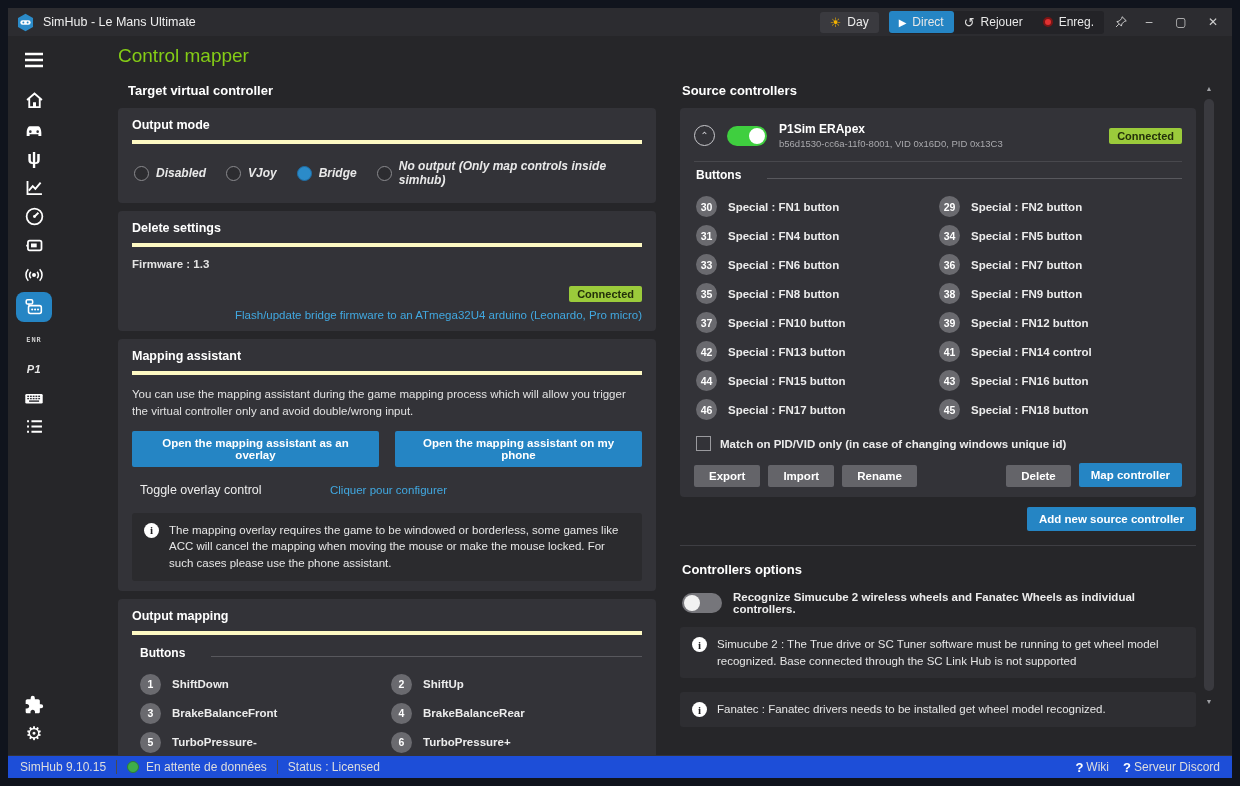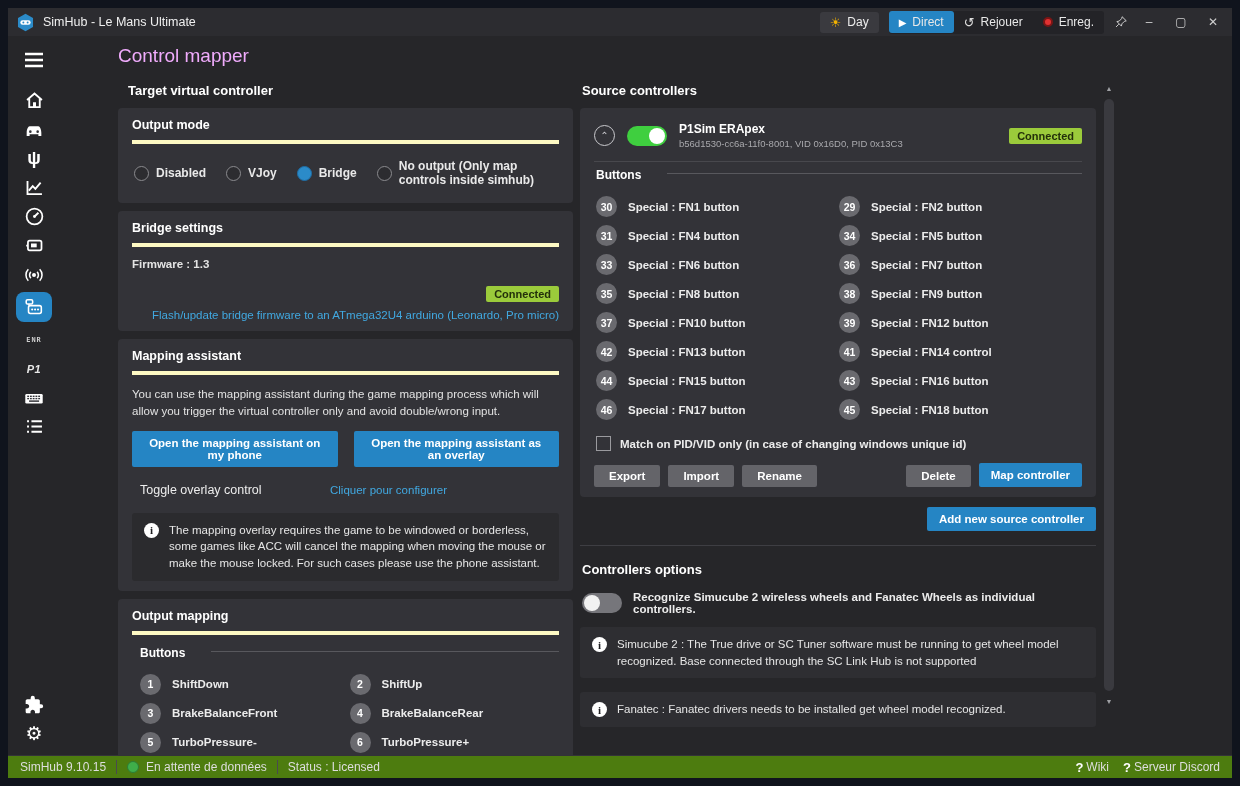--- a/index.html
+++ b/index.html
@@ -27,35 +27,35 @@
   .main { flex:1; display:flex; overflow:hidden; }
   .sidebar { width:52px; flex:none; display:flex; flex-direction:column; align-items:center; padding-top:10px; }
   .sb-item { width:36px; height:27px; display:flex; align-items:center; justify-content:center; color:#fff; margin-bottom:2px; }
   .sb-item.active { background:#2585c4; border-radius:8px; height:30px; margin:2px 0 4px; }
   .sb-spacer { flex:1; }
   .sb-brand { color:#cfcfcf; font-size:7px; font-weight:bold; letter-spacing:1px; font-family:"DejaVu Sans Mono",monospace; }
   .sb-p1 { color:#e8e8e8; font-size:11px; font-weight:bold; font-style:italic; letter-spacing:0.5px; }
   .gear-glyph { font-size:19px; }
 
   .content { flex:1; overflow:hidden; padding:7px 0 0 58px; display:flex; flex-direction:column; }
-  .page-title { color:#f0abfc; font-size:19px; font-weight:400; margin:2px 0 14px 0; }
+  .page-title { color:#84cc16; font-size:19px; font-weight:400; margin:2px 0 14px 0; }
   .columns { flex:1; display:flex; overflow:hidden; }
-  .col-left { width:455px; flex:none; margin-right:7px; overflow:hidden; }
+  .col-left { width:538px; flex:none; margin-right:24px; overflow:hidden; }
   .col-right { width:516px; flex:none; overflow:hidden; display:flex; flex-direction:column; }
   .scroll-col { width:30px; flex:none; position:relative; }
 
   .section-title { color:#fff; font-size:13px; font-weight:bold; margin:2px 0 10px 10px; }
 
   .card { background:#333338; border-radius:4px; padding:10px 14px; margin-bottom:8px; }
   .card-header { color:#fff; font-size:12.5px; font-weight:bold; padding-bottom:8px;
     border-bottom:4px solid #fef9c3; margin-bottom:11px; }
 
   
   .radio-row { display:flex; align-items:center; gap:20px; padding:4px 2px 6px; }
-  .radio-opt { display:flex; align-items:center; gap:7px; }
+  .radio-opt { display:flex; align-items:center; gap:7px;font-style:italic; }
   .radio-dot { width:15px; height:15px; border-radius:50%; border:1.5px solid #8a8a8e; background:#2c2c30; flex:none; }
   .radio-dot.sel { background:#2b8bc9; border-color:#1f6ea6; }
   .radio-lbl { color:#e9e9e9; font-size:12px; font-weight:600; }
 
   
   .fw-line { color:#e4e4e4; font-size:11.5px; font-weight:600; margin:2px 0 16px; }
   .badge-row { display:flex; justify-content:flex-end; margin-bottom:7px; }
   .green-badge { background:#9bcb3b; color:#23300a; font-size:11px; font-weight:bold;
     padding:2px 8px; border-radius:2px; }
   .link-row { display:flex; justify-content:flex-end; }
@@ -69,21 +69,21 @@
   .btn-pair .btn-blue { flex:1; }
   .overlay-row { display:flex; align-items:center; margin:0 0 16px 8px; }
   .overlay-lbl { color:#ededed; font-size:12.5px; width:190px; }
   .info-box { background:#2b2b2e; border-radius:3px; padding:9px 12px; display:flex; gap:10px; }
   .info-ic { width:15px; height:15px; border-radius:50%; background:#fff; color:#1d1d20; flex:none;
     font-size:11px; font-weight:bold; display:flex; align-items:center; justify-content:center; margin-top:1px;
     font-family:"Liberation Serif","DejaVu Serif",serif; }
   .info-txt { color:#e6e6e6; font-size:11.5px; line-height:1.45; }
 
   
-  .subsection { display:flex; align-items:center; gap:26px; margin:6px 0 14px 8px; }
+  .subsection { display:flex; align-items:flex-end; gap:26px; margin:6px 0 14px 8px; }
   .subsection .lbl { color:#fff; font-size:12px; font-weight:bold; }
   .subsection .line { flex:1; border-bottom:1px solid #58585d; margin-bottom:3px; }
   .btn-grid { display:grid; grid-template-columns:1fr 1fr; row-gap:8px; padding-left:8px; }
   .map-item { display:flex; align-items:center; gap:11px; height:21px; }
   .num-circle { width:21px; height:21px; border-radius:50%; background:#6a6a6f; color:#fff;
     font-size:10.5px; font-weight:bold; display:flex; align-items:center; justify-content:center; flex:none; }
   .map-lbl { color:#ececec; font-size:11.5px; font-weight:600; }
 
   
   .src-head { display:flex; align-items:center; gap:12px; padding:4px 0 2px; }
@@ -110,21 +110,21 @@
   .opts-sep { border-top:1px solid #3e3e43; margin-bottom:14px; }
   .opt-row { display:flex; align-items:center; gap:11px; margin:4px 0 12px 2px; }
   .opt-lbl { color:#ececec; font-size:11.5px; font-weight:600; }
   .opt-info { margin:0 0 14px; background:#2e2e32; }
 
   
   .scroll-arrow { position:absolute; left:7px; width:12px; text-align:center; color:#9fa0a4; font-size:7px; }
   .scroll-track { position:absolute; left:8px; top:18px; bottom:64px; width:10px; border-radius:5px; background:#3a3a3f; }
 
   
-  .statusbar { height:23px; flex:none; background:#4d7c0f; border-top:1px solid #333338;
+  .statusbar { height:23px; flex:none; background:#1d4ed8; border-top:1px solid #333338;
     display:flex; align-items:center; padding:0 12px; color:#dedede; font-size:12px;text-align:right; }
   .sb-sep { width:1px; height:14px; background:#4a4a4f; margin:0 10px; }
   .status-dot { width:12px; height:12px; border-radius:50%; background:#3fae4a; border:1px solid #2d7d36; margin-right:7px; }
   .sb-left { display:flex; align-items:center; }
   .sb-right { margin-left:auto; display:flex; align-items:center; gap:14px; }
   .help-item { display:flex; align-items:center; gap:3px; }
   .q-ic { font-weight:bold; font-size:13px; color:#fff; }
 </style>
 </head>
 <body>
@@ -298,36 +298,36 @@
                 </div>
 
                 <div class="radio-opt">
                   <span class="radio-dot"></span>
                   <span class="radio-lbl">No output (Only map controls inside simhub)</span>
                 </div>
               </div>
           </div>
 
           <div class="card">
-            <div class="card-header">Bridge settings</div>
+            <div class="card-header">Delete settings</div>
             <div class="fw-line">Firmware : 1.3</div>
             <div class="badge-row">
               <span class="green-badge">Connected</span>
             </div>
             <div class="link-row">
               <span class="blue-link">Flash/update bridge firmware to an ATmega32U4 arduino (Leonardo, Pro micro)</span>
             </div>
           </div>
 
           <div class="card">
             <div class="card-header">Mapping assistant</div>
             <div class="desc">You can use the mapping assistant during the game mapping process which will allow you trigger the virtual controller only and avoid double/wrong input.</div>
             <div class="btn-pair">
+              <div class="btn-blue">Open the mapping assistant as an overlay</div>
               <div class="btn-blue">Open the mapping assistant on my phone</div>
-              <div class="btn-blue">Open the mapping assistant as an overlay</div>
             </div>
             <div class="overlay-row">
               <span class="overlay-lbl">Toggle overlay control</span>
               <span class="blue-link" style="font-size:11.5px">Cliquer pour configurer</span>
             </div>
             <div class="info-box">
               <span class="info-ic">i</span>
               <span class="info-txt">The mapping overlay requires the game to be windowed or borderless, some games like ACC will cancel the mapping when moving the mouse or make the mouse locked. For such cases please use the phone assistant.</span>
             </div>
           </div>

